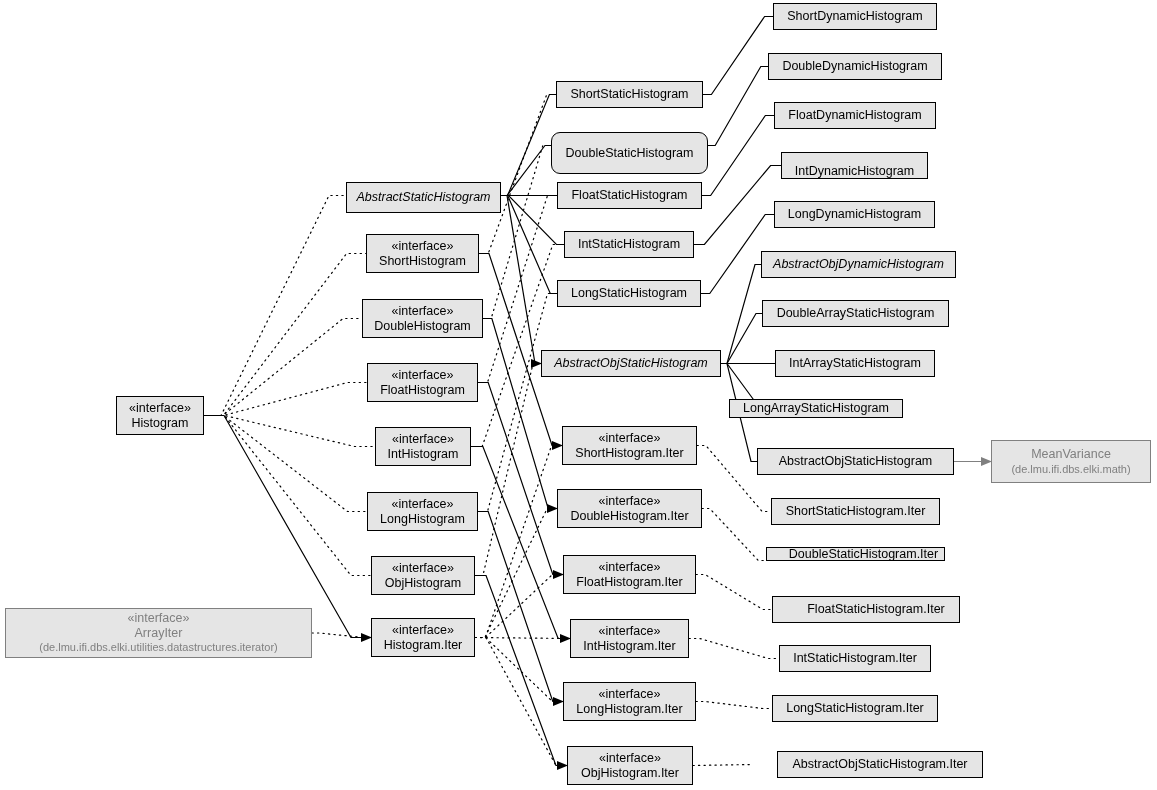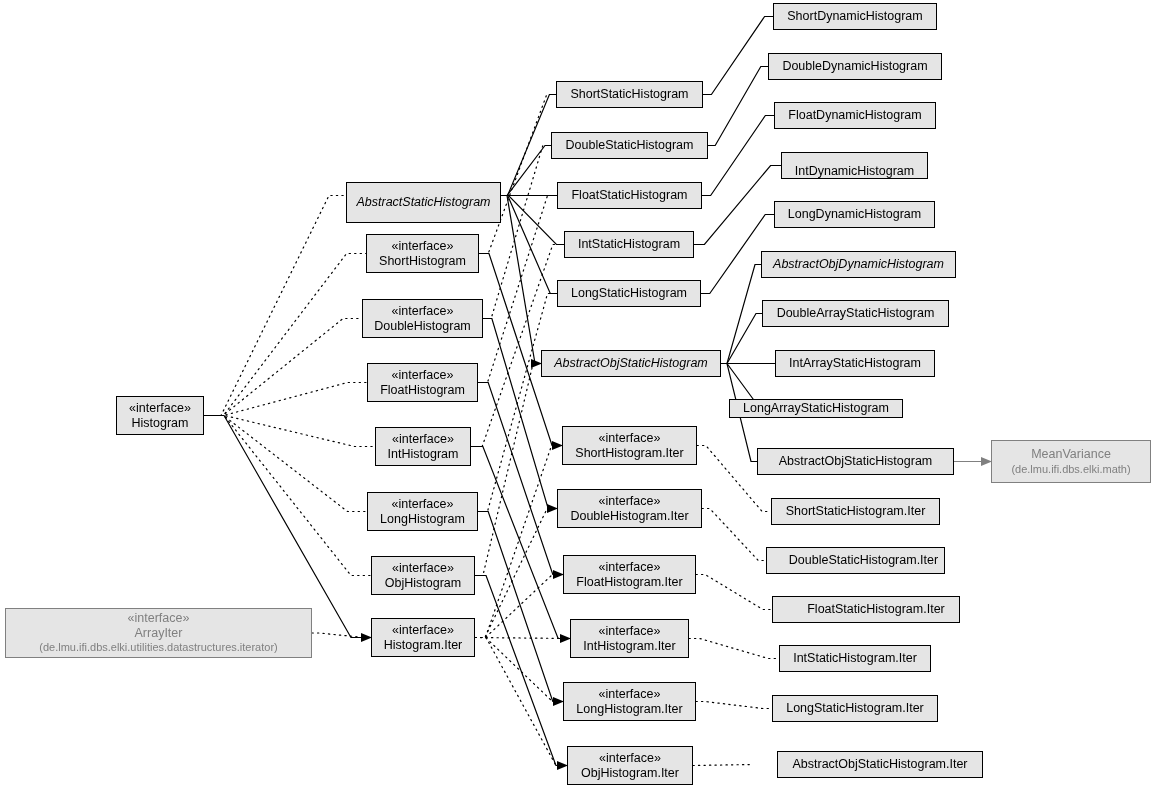--- a/index.html
+++ b/index.html
@@ -128,21 +128,21 @@
   <div id="node-layer">
       <div class="node" style="left: 116px; top: 396px; width: 88px; height: 39px;">
         <div class="stereo">«interface»</div>
         <div class="nlabel">Histogram</div>
       </div>
       <div class="node ext" style="left: 5px; top: 608px; width: 307px; height: 50px;">
         <div class="stereo">«interface»</div>
         <div class="nlabel">ArrayIter</div>
         <div class="pkg">(de.lmu.ifi.dbs.elki.utilities.datastructures.iterator)</div>
       </div>
-      <div class="node italic" style="left: 346px; top: 182px; width: 155px; height: 41px;">
+      <div class="node italic" style="left: 346px; top: 182px; width: 155px; height: 31px;">
         <div class="nlabel">AbstractStaticHistogram</div>
       </div>
       <div class="node" style="left: 366px; top: 234px; width: 113px; height: 39px;">
         <div class="stereo">«interface»</div>
         <div class="nlabel">ShortHistogram</div>
       </div>
       <div class="node" style="left: 362px; top: 299px; width: 121px; height: 39px;">
         <div class="stereo">«interface»</div>
         <div class="nlabel">DoubleHistogram</div>
       </div>
@@ -162,21 +162,21 @@
         <div class="stereo">«interface»</div>
         <div class="nlabel">ObjHistogram</div>
       </div>
       <div class="node" style="left: 371px; top: 618px; width: 104px; height: 39px;">
         <div class="stereo">«interface»</div>
         <div class="nlabel">Histogram.Iter</div>
       </div>
       <div class="node" style="left: 556px; top: 81px; width: 147px; height: 27px;">
         <div class="nlabel">ShortStaticHistogram</div>
       </div>
-      <div class="node" style="left: 551px; top: 132px; width: 157px; height: 27px;">
+      <div class="node" style="left: 551px; top: 132px; width: 157px; height: 42px; border-radius: 9px;">
         <div class="nlabel">DoubleStaticHistogram</div>
       </div>
       <div class="node" style="left: 557px; top: 182px; width: 145px; height: 27px;">
         <div class="nlabel">FloatStaticHistogram</div>
       </div>
       <div class="node" style="left: 564px; top: 231px; width: 130px; height: 27px;">
         <div class="nlabel">IntStaticHistogram</div>
       </div>
       <div class="node" style="left: 557px; top: 280px; width: 144px; height: 27px;">
         <div class="nlabel">LongStaticHistogram</div>
@@ -238,21 +238,21 @@
       <div class="node" style="left: 757px; top: 448px; width: 197px; height: 27px;">
         <div class="nlabel">AbstractObjStaticHistogram</div>
       </div>
       <div class="node ext" style="left: 991px; top: 440px; width: 160px; height: 43px;">
         <div class="nlabel">MeanVariance</div>
         <div class="pkg">(de.lmu.ifi.dbs.elki.math)</div>
       </div>
       <div class="node" style="left: 771px; top: 498px; width: 169px; height: 27px;">
         <div class="nlabel">ShortStaticHistogram.Iter</div>
       </div>
-      <div class="node" style="left: 766px; top: 547px; width: 179px; height: 27px; padding-left: 16px;">
+      <div class="node" style="left: 766px; top: 547px; width: 179px; height: 14px; padding-left: 16px;">
         <div class="nlabel">DoubleStaticHistogram.Iter</div>
       </div>
       <div class="node" style="left: 772px; top: 596px; width: 188px; height: 27px; padding-left: 20px;">
         <div class="nlabel">FloatStaticHistogram.Iter</div>
       </div>
       <div class="node" style="left: 779px; top: 645px; width: 152px; height: 27px;">
         <div class="nlabel">IntStaticHistogram.Iter</div>
       </div>
       <div class="node" style="left: 772px; top: 695px; width: 166px; height: 27px;">
         <div class="nlabel">LongStaticHistogram.Iter</div>

